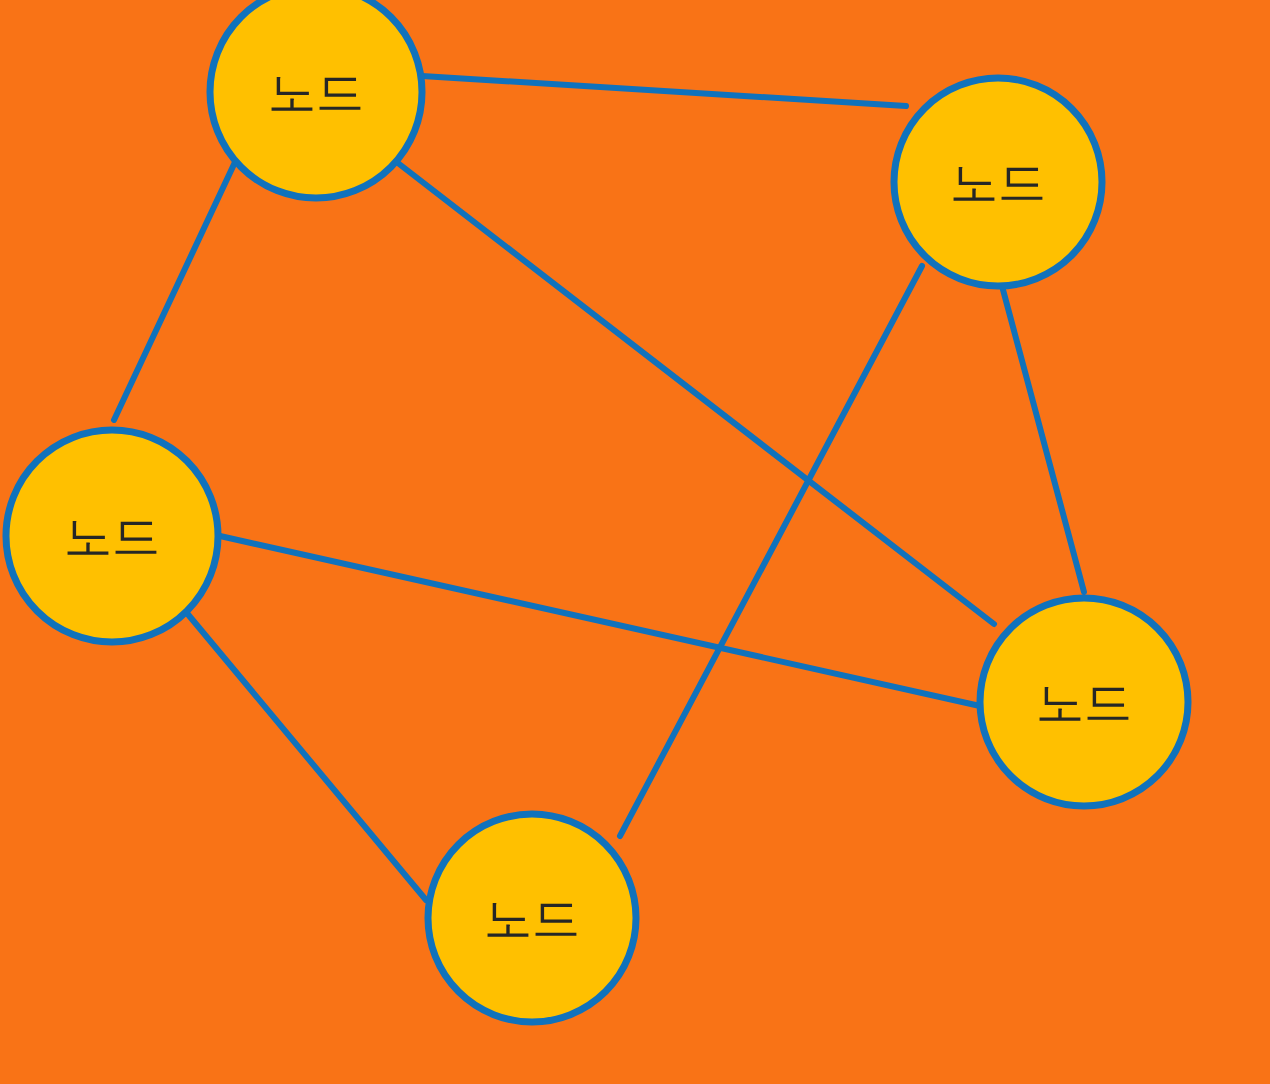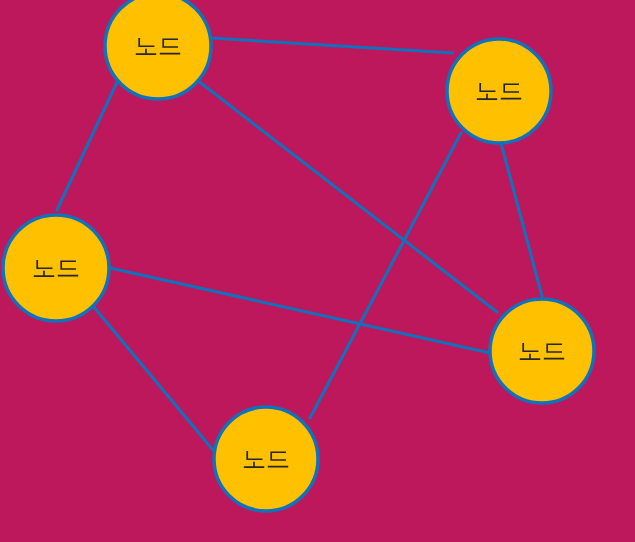--- a/index.html
+++ b/index.html
@@ -4,21 +4,21 @@
 <style>
   html, body {
     margin: 0;
     padding: 0;
     background: #ffffff;
   }
   .stage {
     position: relative;
     width: 635px;
     height: 542px;
-    background: #be185d;
+    background: #f97316;
     overflow: hidden;
     font-family: "Liberation Sans", "DejaVu Sans", sans-serif;
   }
   svg.graph {
     display: block;
     width: 635px;
     height: 542px;
   }
   svg .edge-line {
     fill: none;

